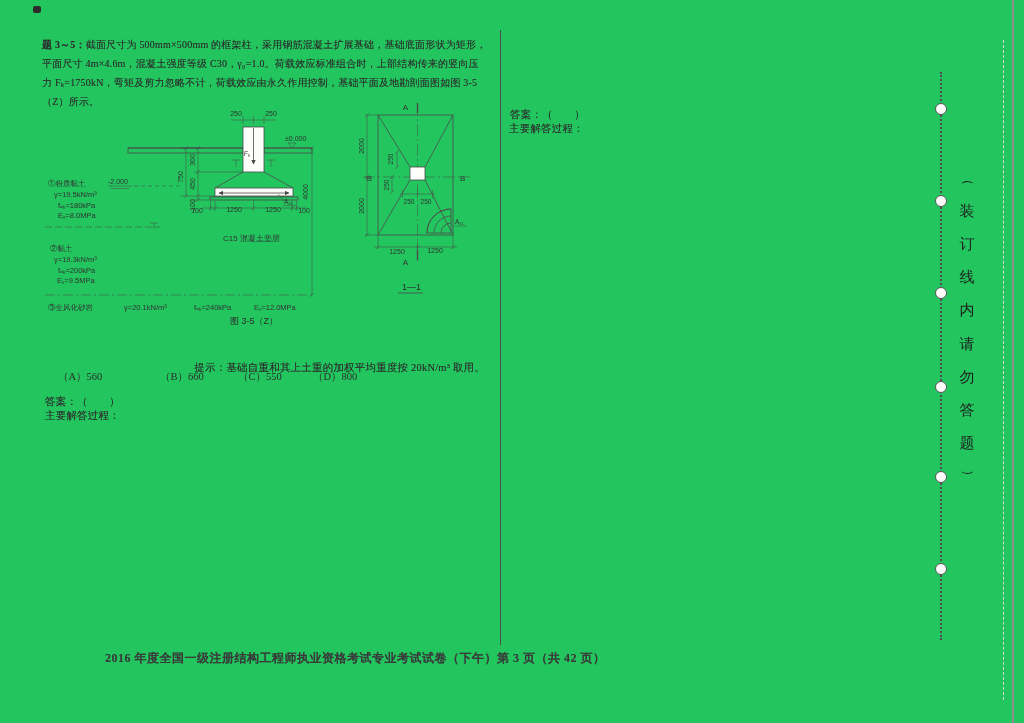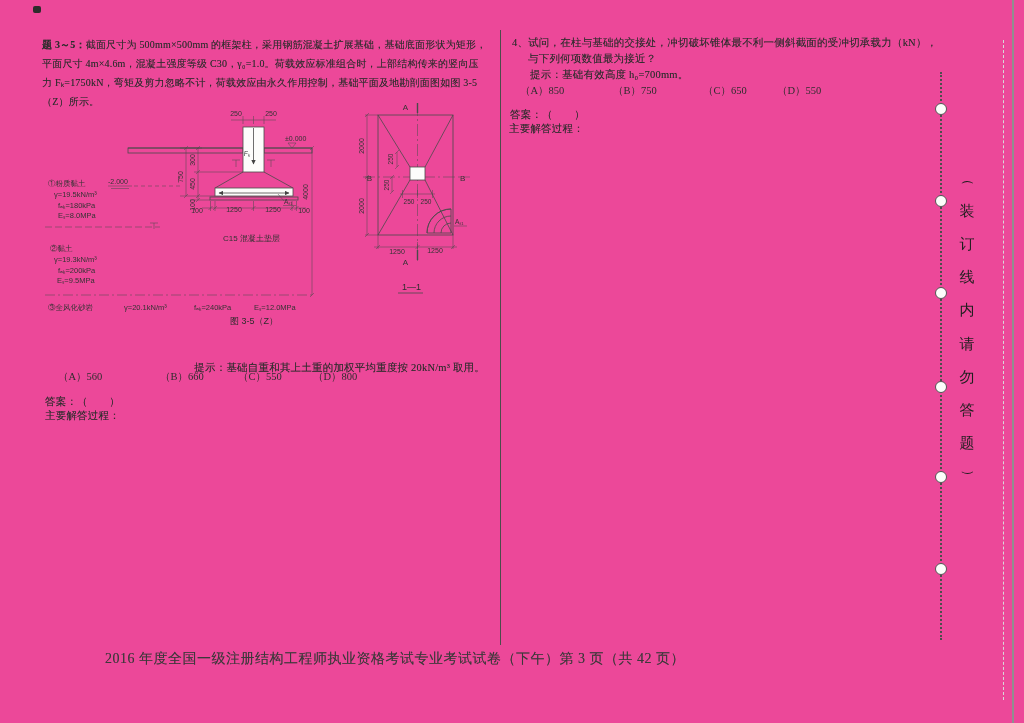--- a/index.html
+++ b/index.html
@@ -1,26 +1,26 @@
 <!DOCTYPE html>
 <html><head>
 <meta charset="utf-8">
 <style>
   html,body{margin:0;padding:0;}
   body{width:1024px;height:723px;position:relative;background:#ffffff;overflow:hidden;
        font-family:"Liberation Serif",serif;}
-  .sheet{position:absolute;left:0;top:0;width:1024px;height:723px;background:#ec4899;}
+  .sheet{position:absolute;left:0;top:0;width:1024px;height:723px;background:#22c55e;}
   .abs{position:absolute;}
   .tl{font-size:10px;line-height:19px;color:#2d2d2d;white-space:nowrap;letter-spacing:.2px;
       text-shadow:0 0 .4px rgba(40,40,40,.45);}
   .tq{font-size:10.5px;line-height:14px;color:#2d2d2d;white-space:nowrap;letter-spacing:.2px;
       text-shadow:0 0 .4px rgba(40,40,40,.45);}
   .opt{position:absolute;top:0;font-size:10.5px;color:#2d2d2d;white-space:nowrap;}
-  .footer{font-size:14px;color:#3a3a3a;letter-spacing:.5px;white-space:nowrap;
-      text-shadow:0 0 .4px rgba(40,40,40,.4);}
+  .footer{font-size:12px;color:#3a3a3a;letter-spacing:.5px;white-space:nowrap;
+      text-shadow:0 0 .4px rgba(40,40,40,.4);font-weight:bold;}
   .divider{position:absolute;left:500px;top:30px;height:615px;width:1px;background:#4c4c4c;}
   .bindline{position:absolute;left:940px;top:72px;height:568px;width:0;border-left:2px dotted #4d4d4d;}
   .ring{position:absolute;left:935px;width:10px;height:10px;border:1px solid #555;border-radius:50%;
       background:#fdfdfb;}
   .bindtext{position:absolute;left:950px;top:170px;height:315px;width:34px;display:flex;
       flex-direction:column;justify-content:space-between;align-items:center;
       font-size:15px;color:#1f1f1f;}
   .bindtext .rot{transform:rotate(90deg);font-size:13px;}
   .edge{position:absolute;left:1012px;top:0;height:723px;width:2px;background:#8f8f8f;}
   .edge2{position:absolute;left:1003px;top:40px;height:660px;width:0;border-left:1px dashed #d8d8d8;}
@@ -250,31 +250,20 @@
     </div>
     <div class="tq abs" style="left:45px;top:395px;">答案：（　　）</div>
     <div class="tq abs" style="left:45px;top:409px;">主要解答过程：</div>
 
     <div class="footer abs" style="left:105px;top:650px;">2016 年度全国一级注册结构工程师执业资格考试专业考试试卷（下午）第 3 页（共 42 页）</div>
   </div>
 
   <div class="divider"></div>
 
   <div class="abs" style="left:505px;top:0;width:430px;height:723px;">
-    <div class="abs" style="left:7px;top:36px;width:425px;">
-      <div class="tq">4、试问，在柱与基础的交接处，冲切破坏锥体最不利一侧斜截面的受冲切承载力（kN），</div>
-      <div class="tq" style="margin-left:16px;margin-top:2px;">与下列何项数值最为接近？</div>
-      <div class="tq" style="margin-left:18px;margin-top:2px;">提示：基础有效高度 h₀=700mm。</div>
-      <div class="abs" style="left:0;top:48px;width:425px;height:14px;">
-        <span class="opt" style="left:8px;">（A）850</span>
-        <span class="opt" style="left:101px;">（B）750</span>
-        <span class="opt" style="left:191px;">（C）650</span>
-        <span class="opt" style="left:265px;">（D）550</span>
-      </div>
-    </div>
     <div class="tq abs" style="left:5px;top:108px;">答案：（　　）</div>
     <div class="tq abs" style="left:4px;top:122px;">主要解答过程：</div>
 
   </div>
 
   <div class="bindline"></div>
   <div class="ring" style="top:103px;"></div>
   <div class="ring" style="top:195px;"></div>
   <div class="ring" style="top:287px;"></div>
   <div class="ring" style="top:381px;"></div>

